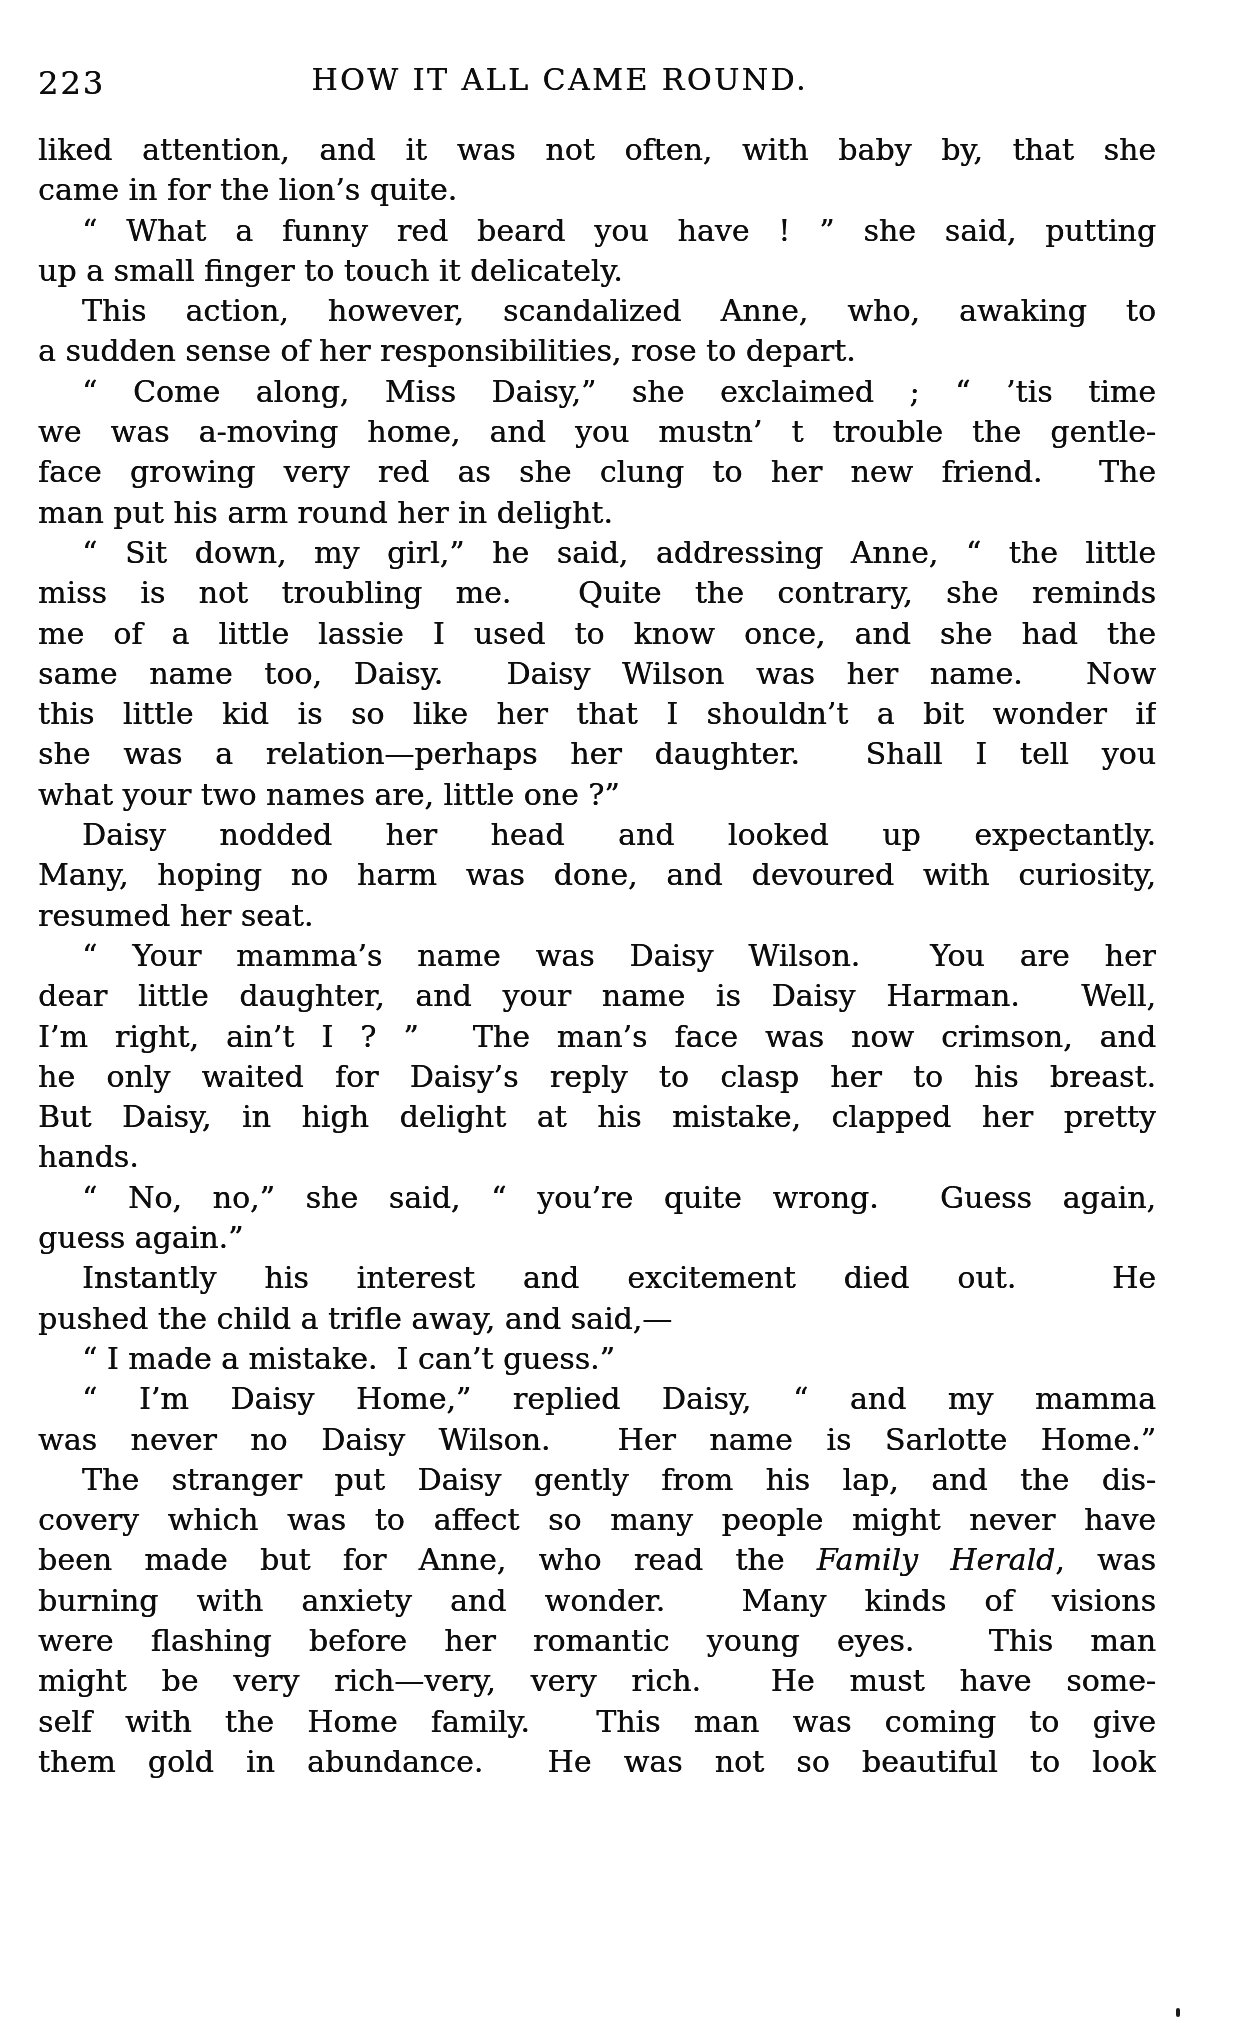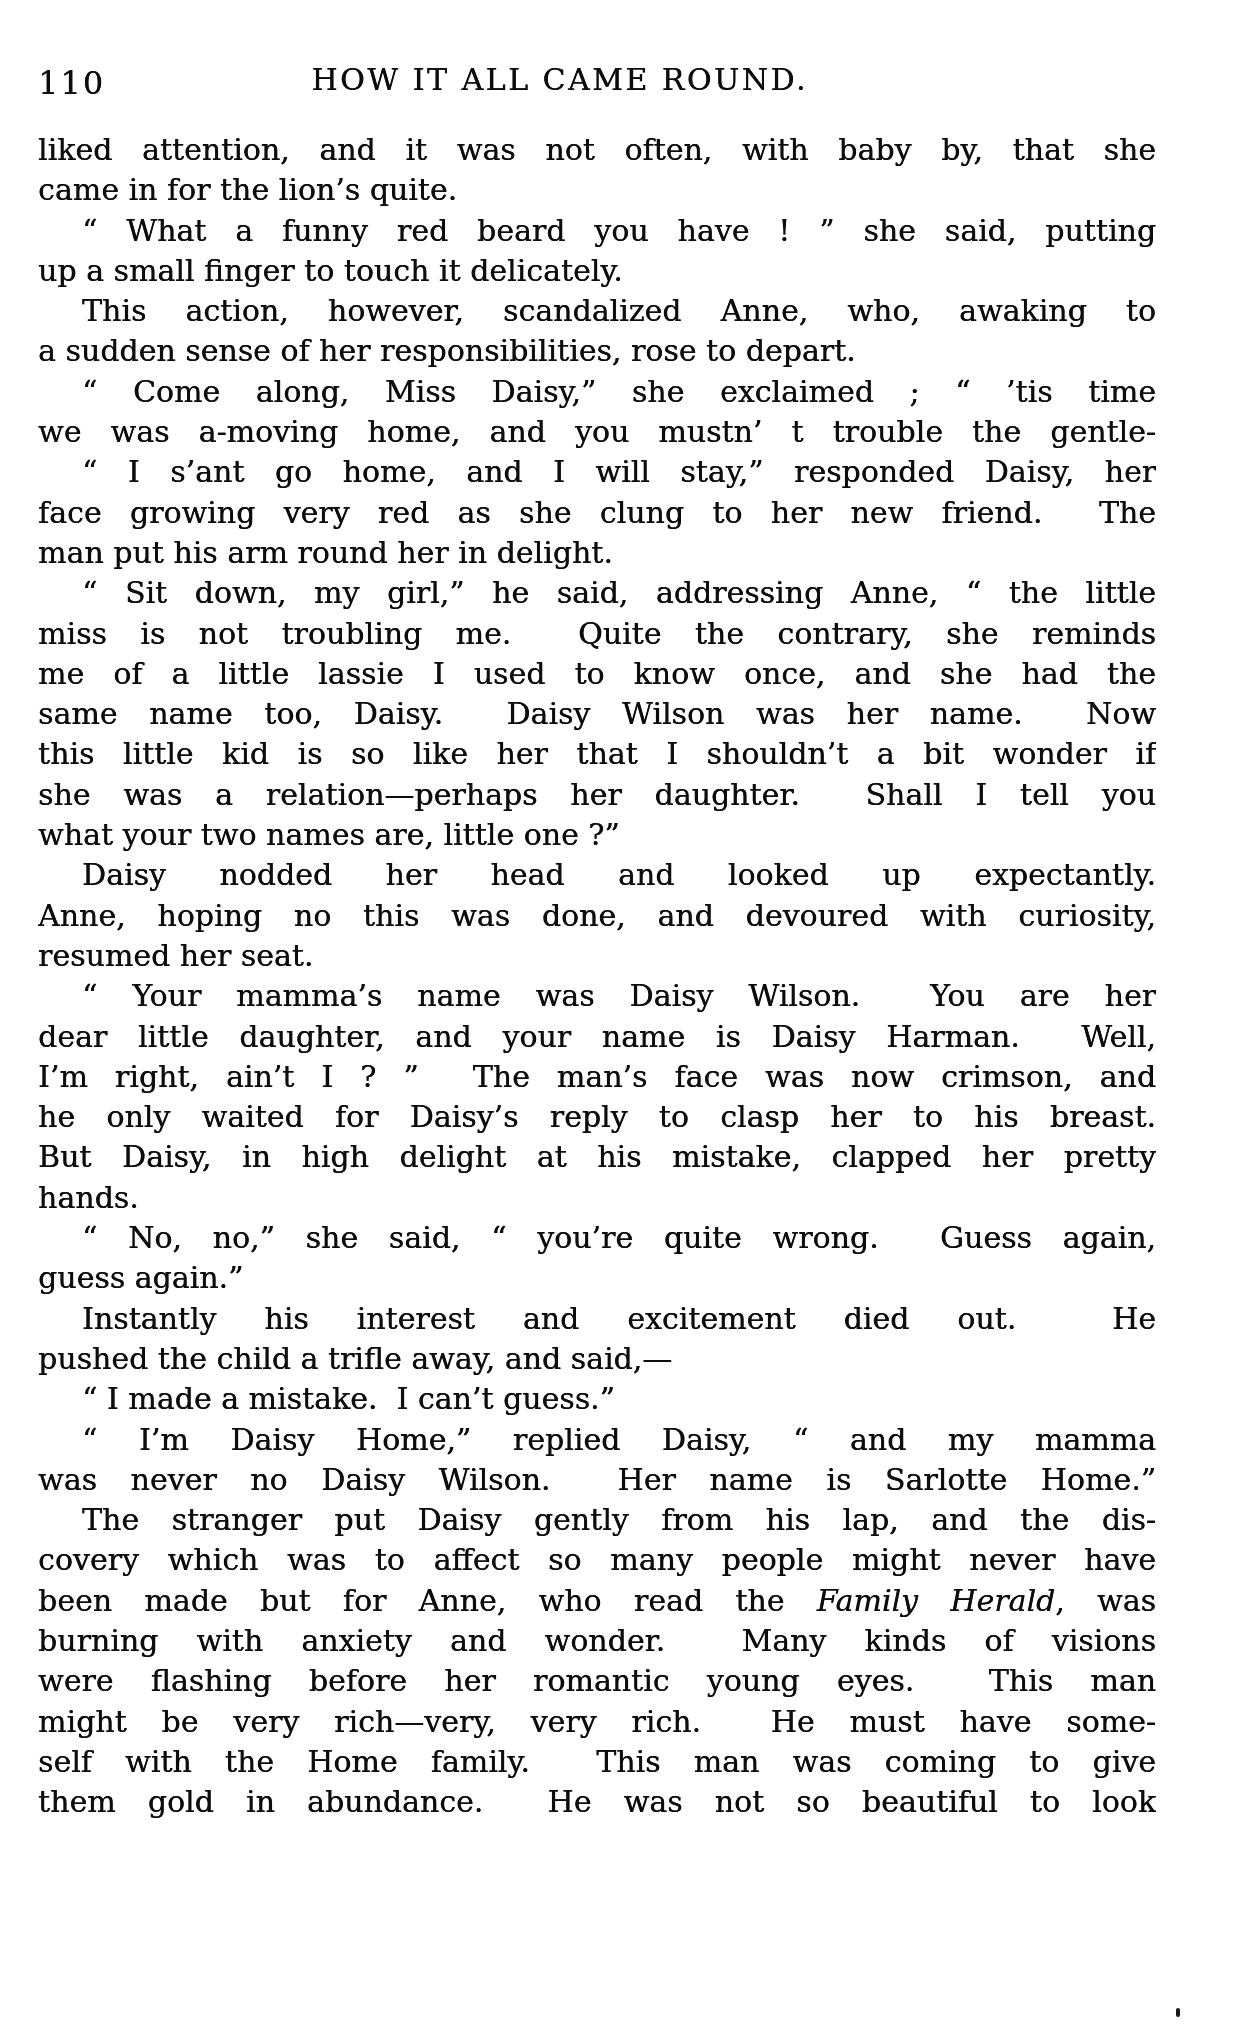--- a/index.html
+++ b/index.html
@@ -67,43 +67,42 @@
     width: 4px;
     height: 9px;
     background: #1a1a1a;
     border-radius: 2px;
   }
 </style>
 </head>
 <body>
 
 <div class="page">
-  <div class="pagenum">110</div>
+  <div class="pagenum">223</div>
   <div class="running-head">HOW IT ALL CAME ROUND.</div>
   <div class="text-block">
       <div class="line just"><span>liked attention, and it was not often, with baby by, that she</span></div>
       <div class="line"><span>came in for the lion’s quite.</span></div>
       <div class="line ind just"><span>“ What a funny red beard you have&nbsp;!&nbsp;” she said, putting</span></div>
       <div class="line"><span>up a small finger to touch it delicately.</span></div>
       <div class="line ind just"><span>This action, however, scandalized Anne, who, awaking to</span></div>
       <div class="line"><span>a sudden sense of her responsibilities, rose to depart.</span></div>
       <div class="line ind just"><span>“ Come along, Miss Daisy,” she exclaimed&nbsp;; “ ’tis time</span></div>
       <div class="line just"><span>we was a-moving home, and you mustn’ t trouble the gentle-</span></div>
-      <div class="line ind just"><span>“ I s’ant go home, and I will stay,” responded Daisy, her</span></div>
       <div class="line just"><span>face growing very red as she clung to her new friend.&nbsp; The</span></div>
       <div class="line"><span>man put his arm round her in delight.</span></div>
       <div class="line ind just"><span>“ Sit down, my girl,” he said, addressing Anne, “ the little</span></div>
       <div class="line just"><span>miss is not troubling me.&nbsp; Quite the contrary, she reminds</span></div>
       <div class="line just"><span>me of a little lassie I used to know once, and she had the</span></div>
       <div class="line just"><span>same name too, Daisy.&nbsp; Daisy Wilson was her name.&nbsp; Now</span></div>
       <div class="line just"><span>this little kid is so like her that I shouldn’t a bit wonder if</span></div>
       <div class="line just"><span>she was a relation—perhaps her daughter.&nbsp; Shall I tell you</span></div>
       <div class="line"><span>what your two names are, little one&nbsp;?”</span></div>
       <div class="line ind just"><span>Daisy nodded her head and looked up expectantly.</span></div>
-      <div class="line just"><span>Anne, hoping no this was done, and devoured with curiosity,</span></div>
+      <div class="line just"><span>Many, hoping no harm was done, and devoured with curiosity,</span></div>
       <div class="line"><span>resumed her seat.</span></div>
       <div class="line ind just"><span>“ Your mamma’s name was Daisy Wilson.&nbsp; You are her</span></div>
       <div class="line just"><span>dear little daughter, and your name is Daisy Harman.&nbsp; Well,</span></div>
       <div class="line just"><span>I’m right, ain’t I&nbsp;?&nbsp;”&nbsp; The man’s face was now crimson, and</span></div>
       <div class="line just"><span>he only waited for Daisy’s reply to clasp her to his breast.</span></div>
       <div class="line just"><span>But Daisy, in high delight at his mistake, clapped her pretty</span></div>
       <div class="line"><span>hands.</span></div>
       <div class="line ind just"><span>“ No, no,” she said, “ you’re quite wrong.&nbsp; Guess again,</span></div>
       <div class="line"><span>guess again.”</span></div>
       <div class="line ind just"><span>Instantly his interest and excitement died out.&nbsp; He</span></div>

